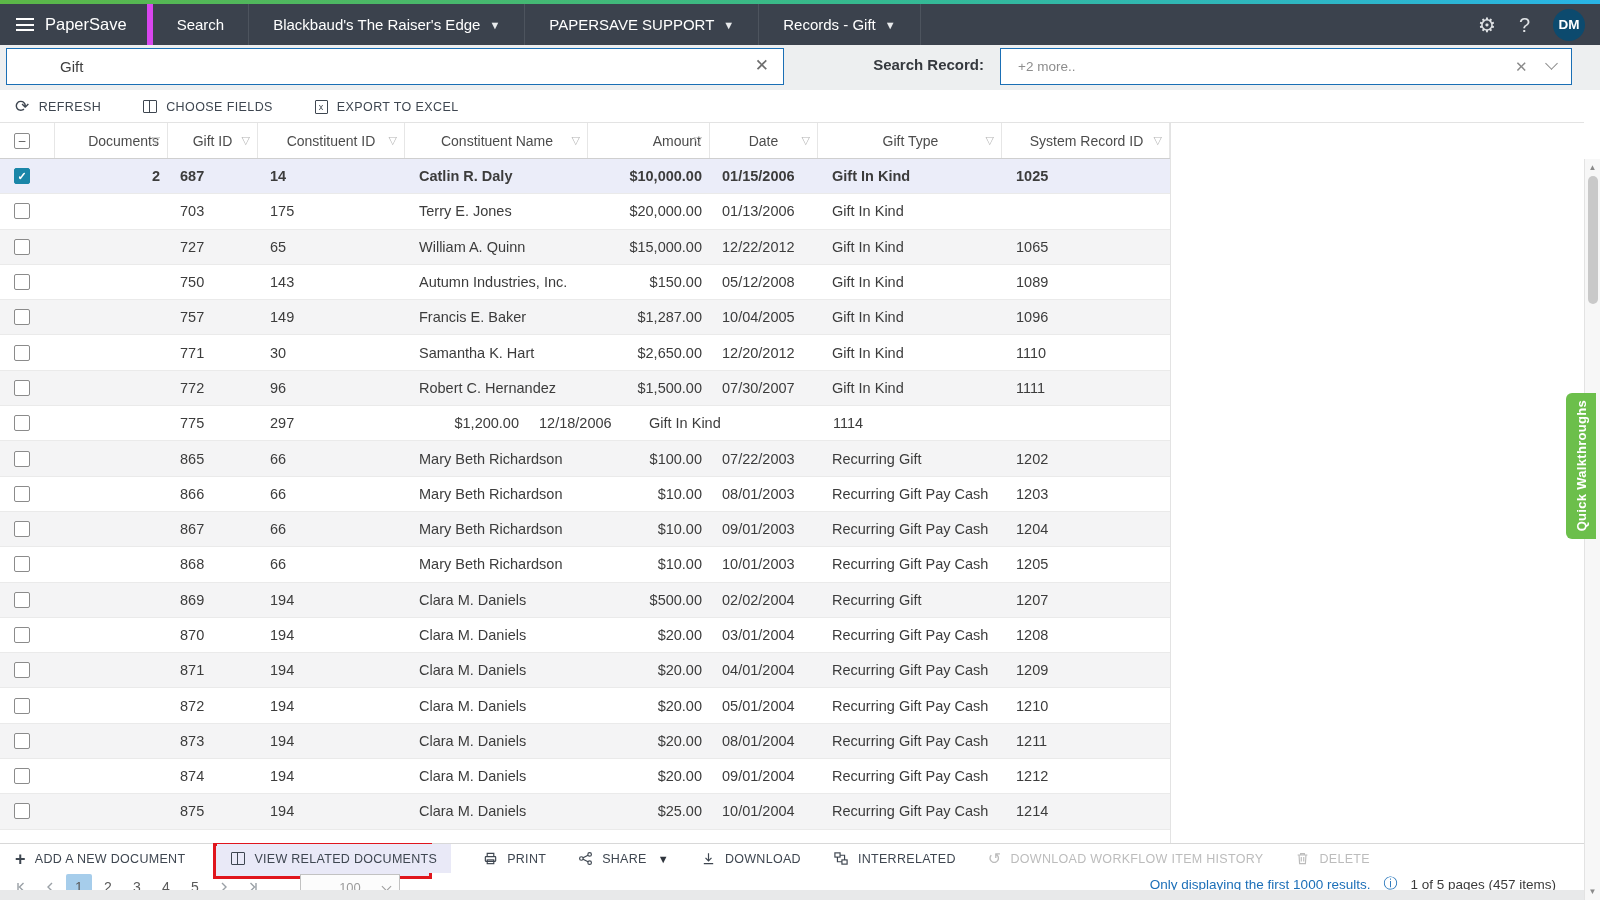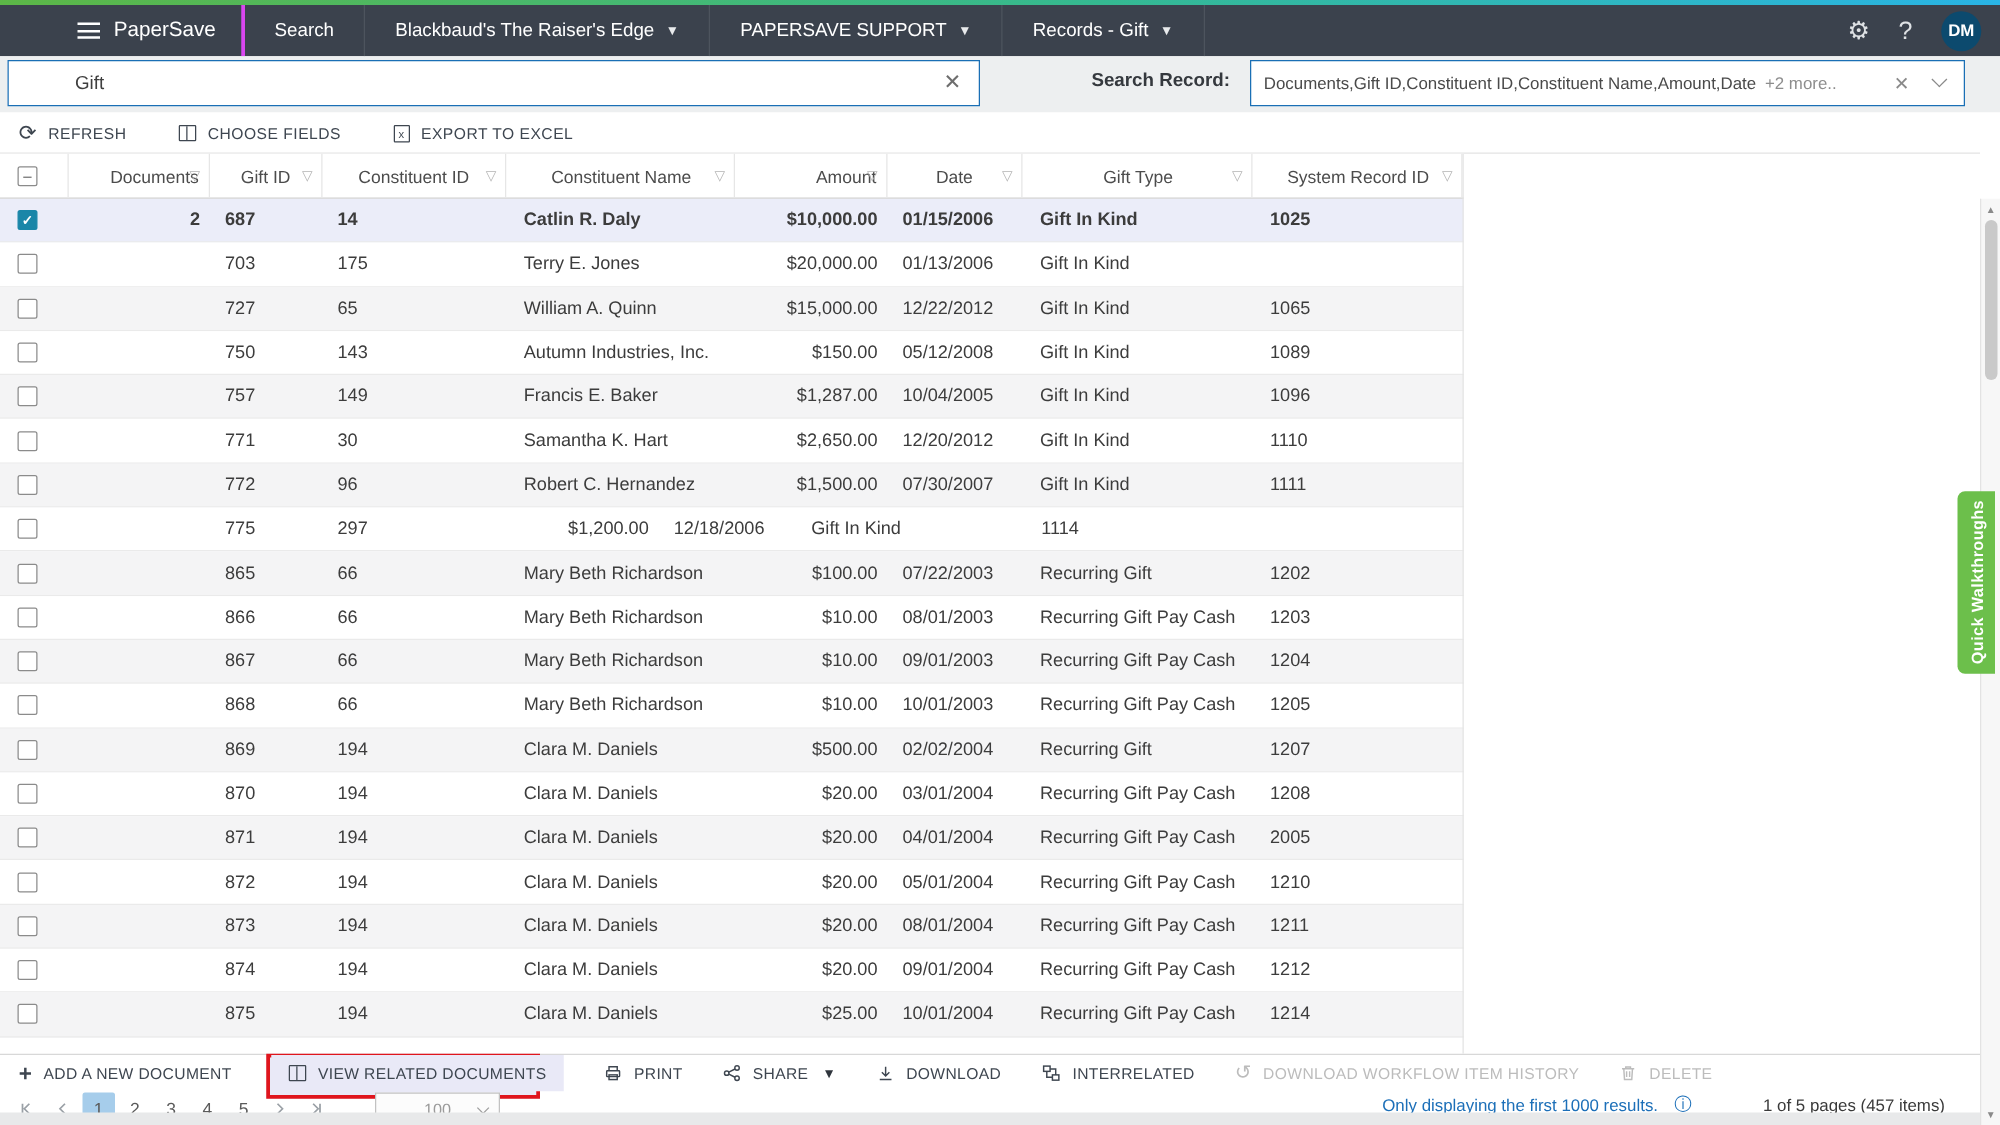--- a/index.html
+++ b/index.html
@@ -8,21 +8,21 @@
   .screen { position:relative; width:1600px; height:900px; background:#fff; overflow:hidden; }
 
   
   .stripe { position:absolute; left:0; top:0; width:1600px; height:4px;
     background:linear-gradient(90deg,#5cb747 0%,#35b991 55%,#29b4e6 100%); }
 
   
   .topnav { position:absolute; left:0; top:4px; width:1600px; height:41px;
     background:#3b424d; display:flex; align-items:stretch; color:#fff; }
   .nav-brand { display:flex; align-items:center; gap:11px; padding:0 20px 0 16px;
-    border-right:3px solid #d946ef; font-size:16.5px;margin-left:46px; }
+    border-right:6px solid #d946ef; font-size:16.5px; }
   .burger { display:inline-block; width:18px; }
   .burger i { display:block; height:2px; background:#fff; margin:3.5px 0; }
   .nav-item { display:flex; align-items:center; gap:9px; padding:0 24px;
     border-right:1px solid #4d545e; font-size:15px; white-space:nowrap; cursor:pointer; }
   .nav-item .caret { font-size:11px; color:#e8eaec; }
   .nav-right { margin-left:auto; display:flex; align-items:center; gap:23px; padding-right:15px; }
   .gear-g, .help-g { font-size:20px; color:#dfe2e5; cursor:pointer; line-height:1; }
   .avatar { width:32px; height:32px; border-radius:50%; background:#0c4a6e; color:#fff;
     display:flex; align-items:center; justify-content:center; font-size:13.5px; font-weight:bold; }
 
@@ -107,21 +107,21 @@
   .pg-btn svg { stroke:#9aa0a6; fill:none; stroke-width:1.4; }
   .pg-btn.active { background:#a6cdeb; }
   .page-size { position:absolute; left:300px; top:1px; width:100px; height:26px; background:#fcfcfc;
     border:1px solid #c2c2c2; display:flex; align-items:center; justify-content:center;
     font-size:13px; color:#9b9b9b; z-index:3; cursor:pointer; }
   .ps-caret { position:absolute; right:9px; top:8px; width:7px; height:7px;
     border-right:1.3px solid #9b9b9b; border-bottom:1.3px solid #9b9b9b; transform:rotate(45deg); }
   .foot-right { position:absolute; right:44px; top:2px; display:flex; align-items:center; gap:13px; z-index:3; }
   .foot-note { font-size:13.5px; color:#1c6fb8; cursor:pointer; }
   .info-g { font-size:14px; color:#1c6fb8; }
-  .foot-summary { font-size:13.5px; color:#3a3a3a;margin-left:44px; }
+  .foot-summary { font-size:13.5px; color:#3a3a3a; }
 
   .graystrip { position:absolute; left:0; top:890px; width:1584px; height:10px; background:#e8e9ea; z-index:5; }
 
   
   .scrollbar { position:absolute; left:1584px; top:159px; width:16px; height:741px; background:#f7f7f7;
     border-left:1px solid #e3e3e3; z-index:6; }
   .sb-up,.sb-down { position:absolute; left:0; width:15px; text-align:center; font-size:8px; color:#8a8a8a; }
   .sb-up { top:4px; } .sb-down { bottom:4px; }
   .sb-thumb { position:absolute; left:2.5px; top:17px; width:10px; height:128px; background:#c9c9c9; border-radius:5px; }
 
@@ -169,21 +169,20 @@
     </div>
   </div>
 
   <div class="searchrow">
     <div class="search-box">
       <input type="text" value="Gift" style="">
       <span class="search-clear">✕</span>
     </div>
     <div class="against-label">Search Record:</div>
     <div class="against-box">
-      <span>Documents,Gift ID,Constituent ID,Constituent Name,Amount,Date</span>
       <span class="against-more">+2 more..</span>
     </div>
     <span class="ag-x">✕</span>
     <span class="ag-caret"></span>
   </div>
 
   <div class="toolbar">
     <div class="tool-item">
       <span class="refresh-g">⟳</span>
       <span>REFRESH</span>
@@ -436,21 +435,21 @@
       <div class="td c-check">
           <span class="cbx"></span>
         </div>
       <div class="td c-documents"></div>
       <div class="td c-gift_id">871</div>
       <div class="td c-constituent_id">194</div>
       <div class="td c-constituent_name">Clara M. Daniels</div>
       <div class="td c-amount">$20.00</div>
       <div class="td c-date">04/01/2004</div>
       <div class="td c-gift_type">Recurring Gift Pay Cash</div>
-      <div class="td c-system_record_id">2005</div>
+      <div class="td c-system_record_id">1209</div>
     </div>
 
     <div class="tr">
       <div class="td c-check">
           <span class="cbx"></span>
         </div>
       <div class="td c-documents"></div>
       <div class="td c-gift_id">872</div>
       <div class="td c-constituent_id">194</div>
       <div class="td c-constituent_name">Clara M. Daniels</div>

